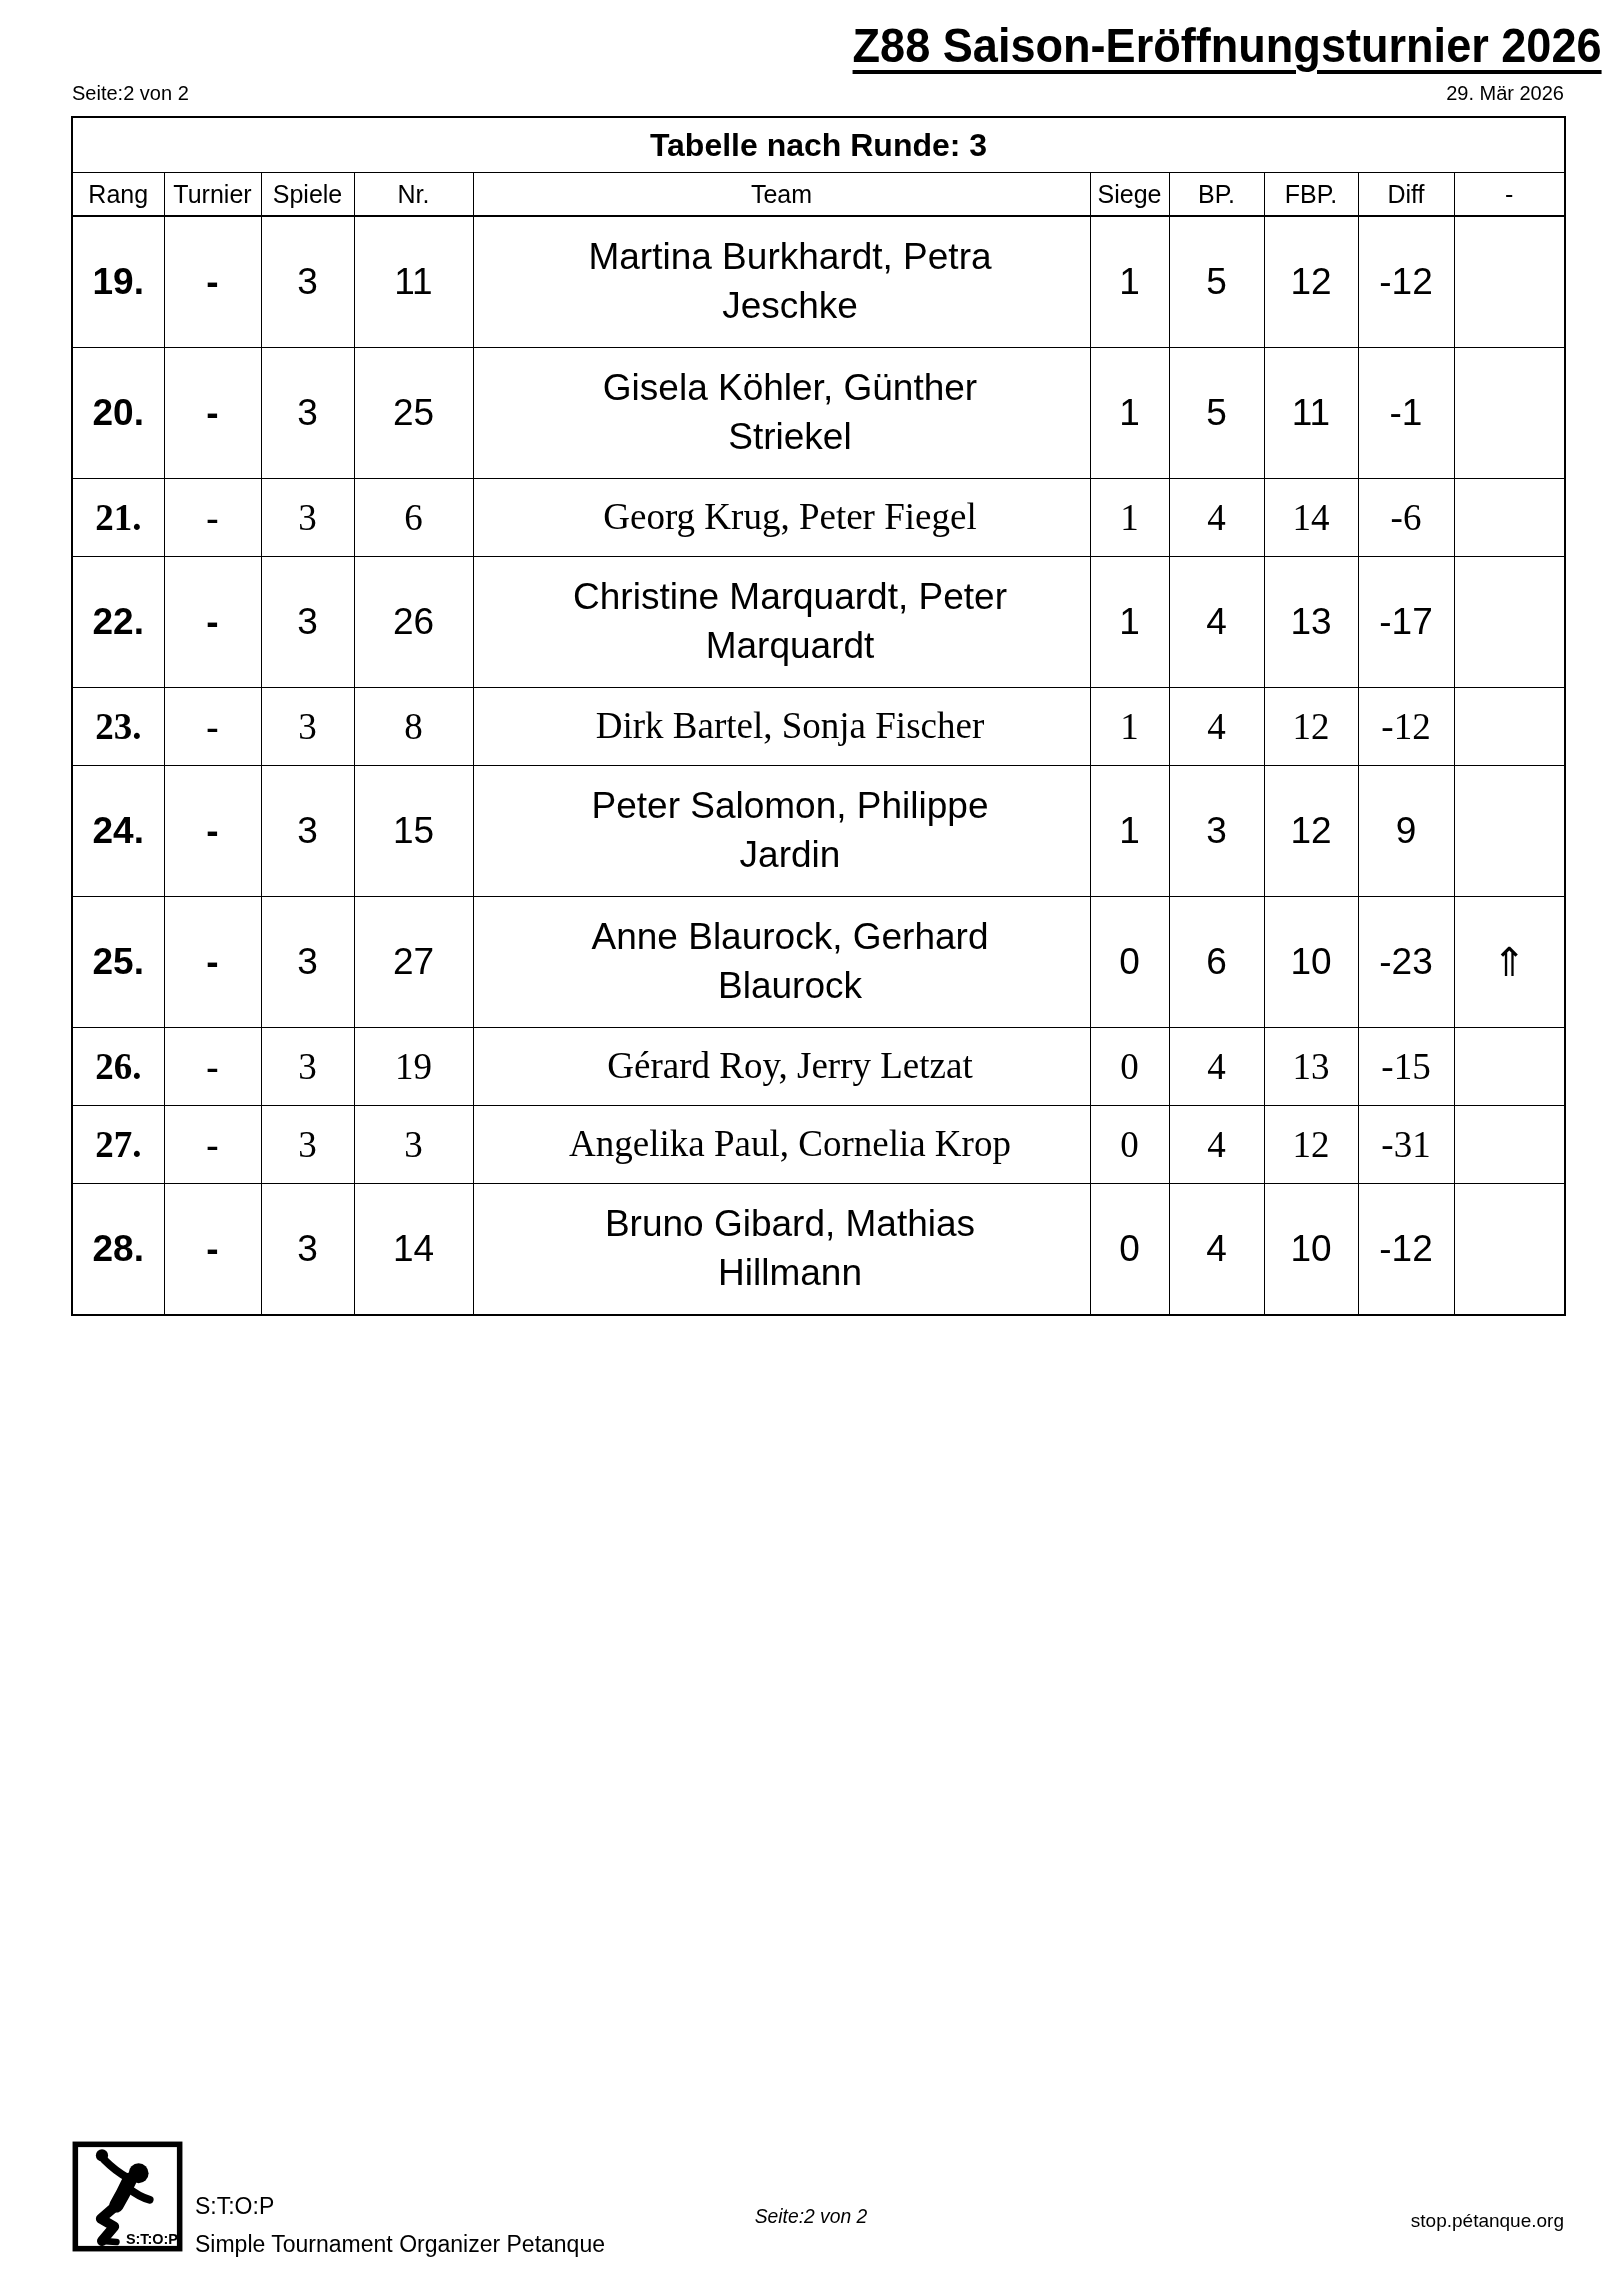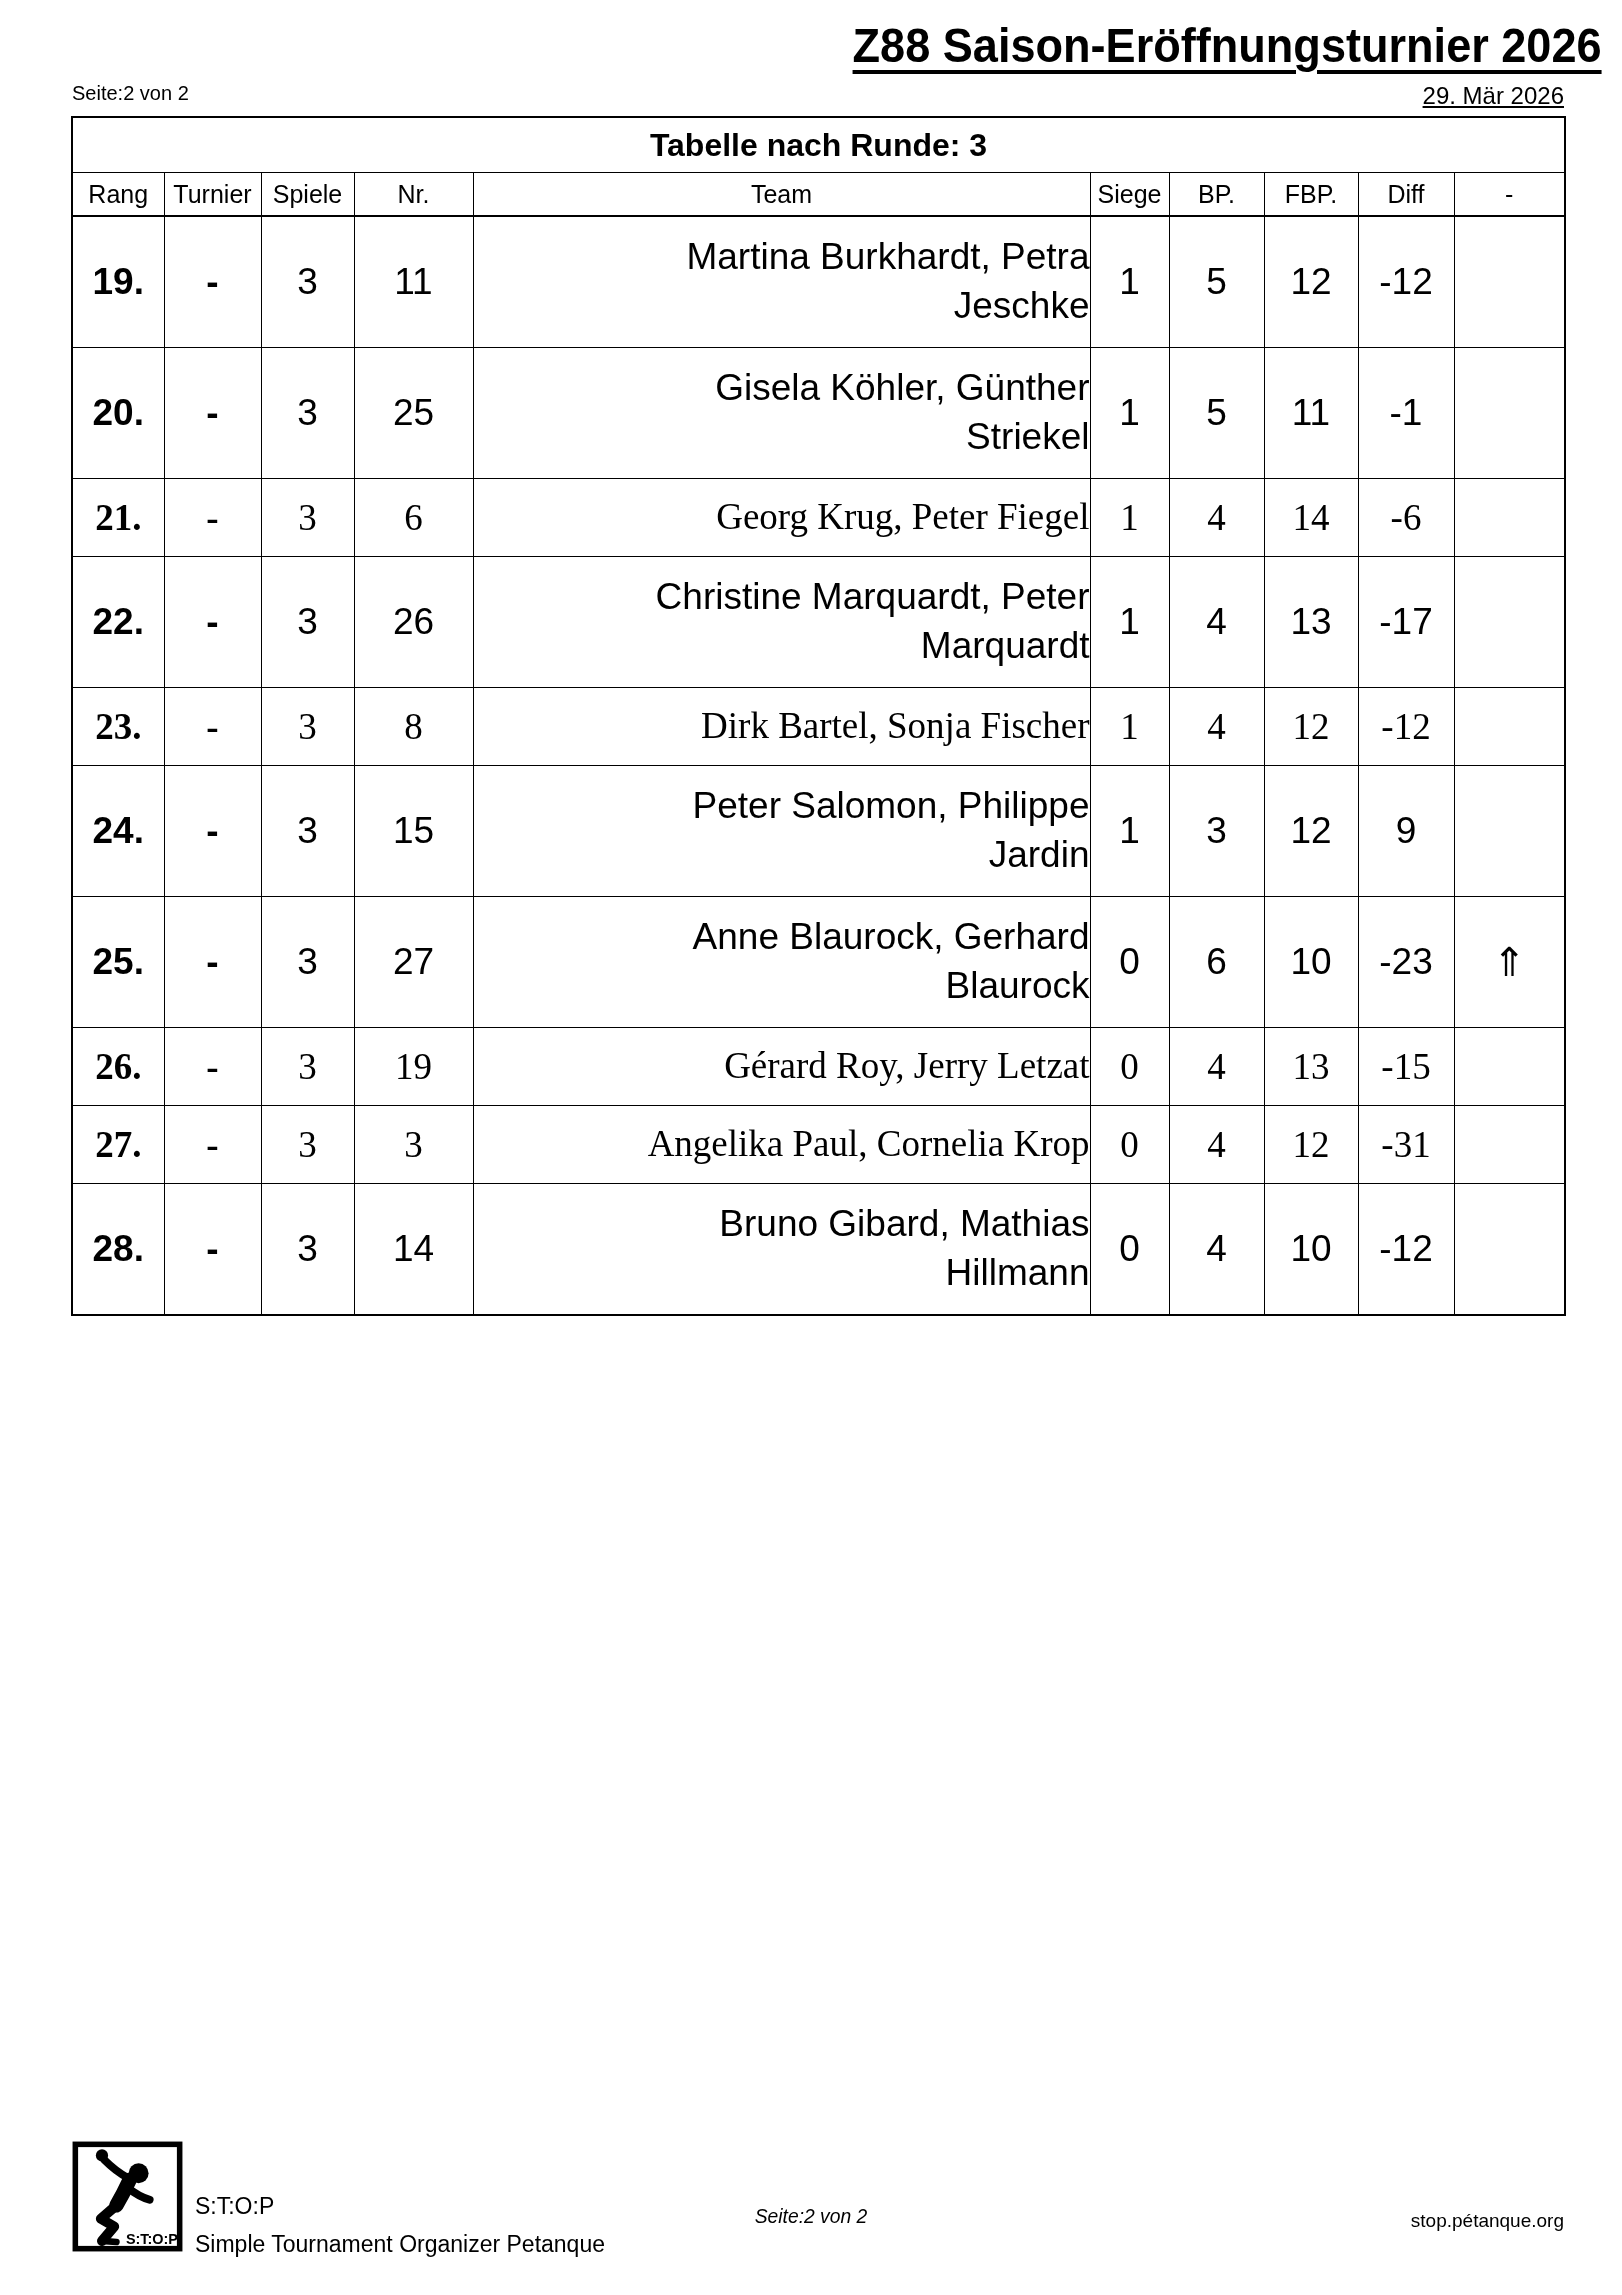--- a/index.html
+++ b/index.html
@@ -9,36 +9,36 @@
   }
   
   .doc-title-wrap { position:absolute; top:17px; left:12px; width:100%; text-align:right; }
   .doc-title {
     display:inline-block; font-size:49px; font-weight:bold;
     transform:scaleX(0.92); transform-origin:center top;
     text-decoration:underline; text-decoration-thickness:4.2px; text-underline-offset:8.4px;
     white-space:nowrap;
   }
   .meta-left  { position:absolute; left:72px;  top:82px; font-size:20px; }
-  .meta-right { position:absolute; right:58px; top:82px; font-size:24px;text-decoration:underline; }
+  .meta-right { position:absolute; right:58px; top:82px; font-size:20px; }
 
   
   table.standings {
     position:absolute; left:71px; top:116px; width:1494px;
     border-collapse:collapse; table-layout:fixed;
     border:2.5px solid #000;
   }
   .standings th, .standings td {
     border:1.7px solid #000; padding:0; text-align:center; vertical-align:middle; overflow:hidden;
   }
   .title-row th { font-size:32px; font-weight:bold; height:54px; }
   .head-row th  { font-size:25px; font-weight:normal; height:42px; border-bottom:2.5px solid #000; }
   .standings td { font-size:37px; }
   td.c-rang, td.c-turnier { font-weight:bold; }
-  td.c-team { text-align:right; padding-left:17px; white-space:pre-line; line-height:1.32; }
+  td.c-team { text-align:center; padding-left:17px; white-space:pre-line; line-height:1.32; }
   tr.tall  td { height:130px; }
   tr.short td { height:77px;font-family:Liberation Serif, serif; }
   td.c-note { font-size:40px; font-weight:normal; }
 
   
   .footer-logo { position:absolute; left:72px; top:2141px; width:111px; height:111px; }
   .footer-org   { position:absolute; left:195px; top:2195px; font-size:23px; line-height:1.0; }
   .footer-org .line1 { margin-bottom:15px; }
   .footer-page  { position:absolute; left:0; top:2206px; width:100%; text-align:center;
                   font-size:19.3px; font-style:italic; }

